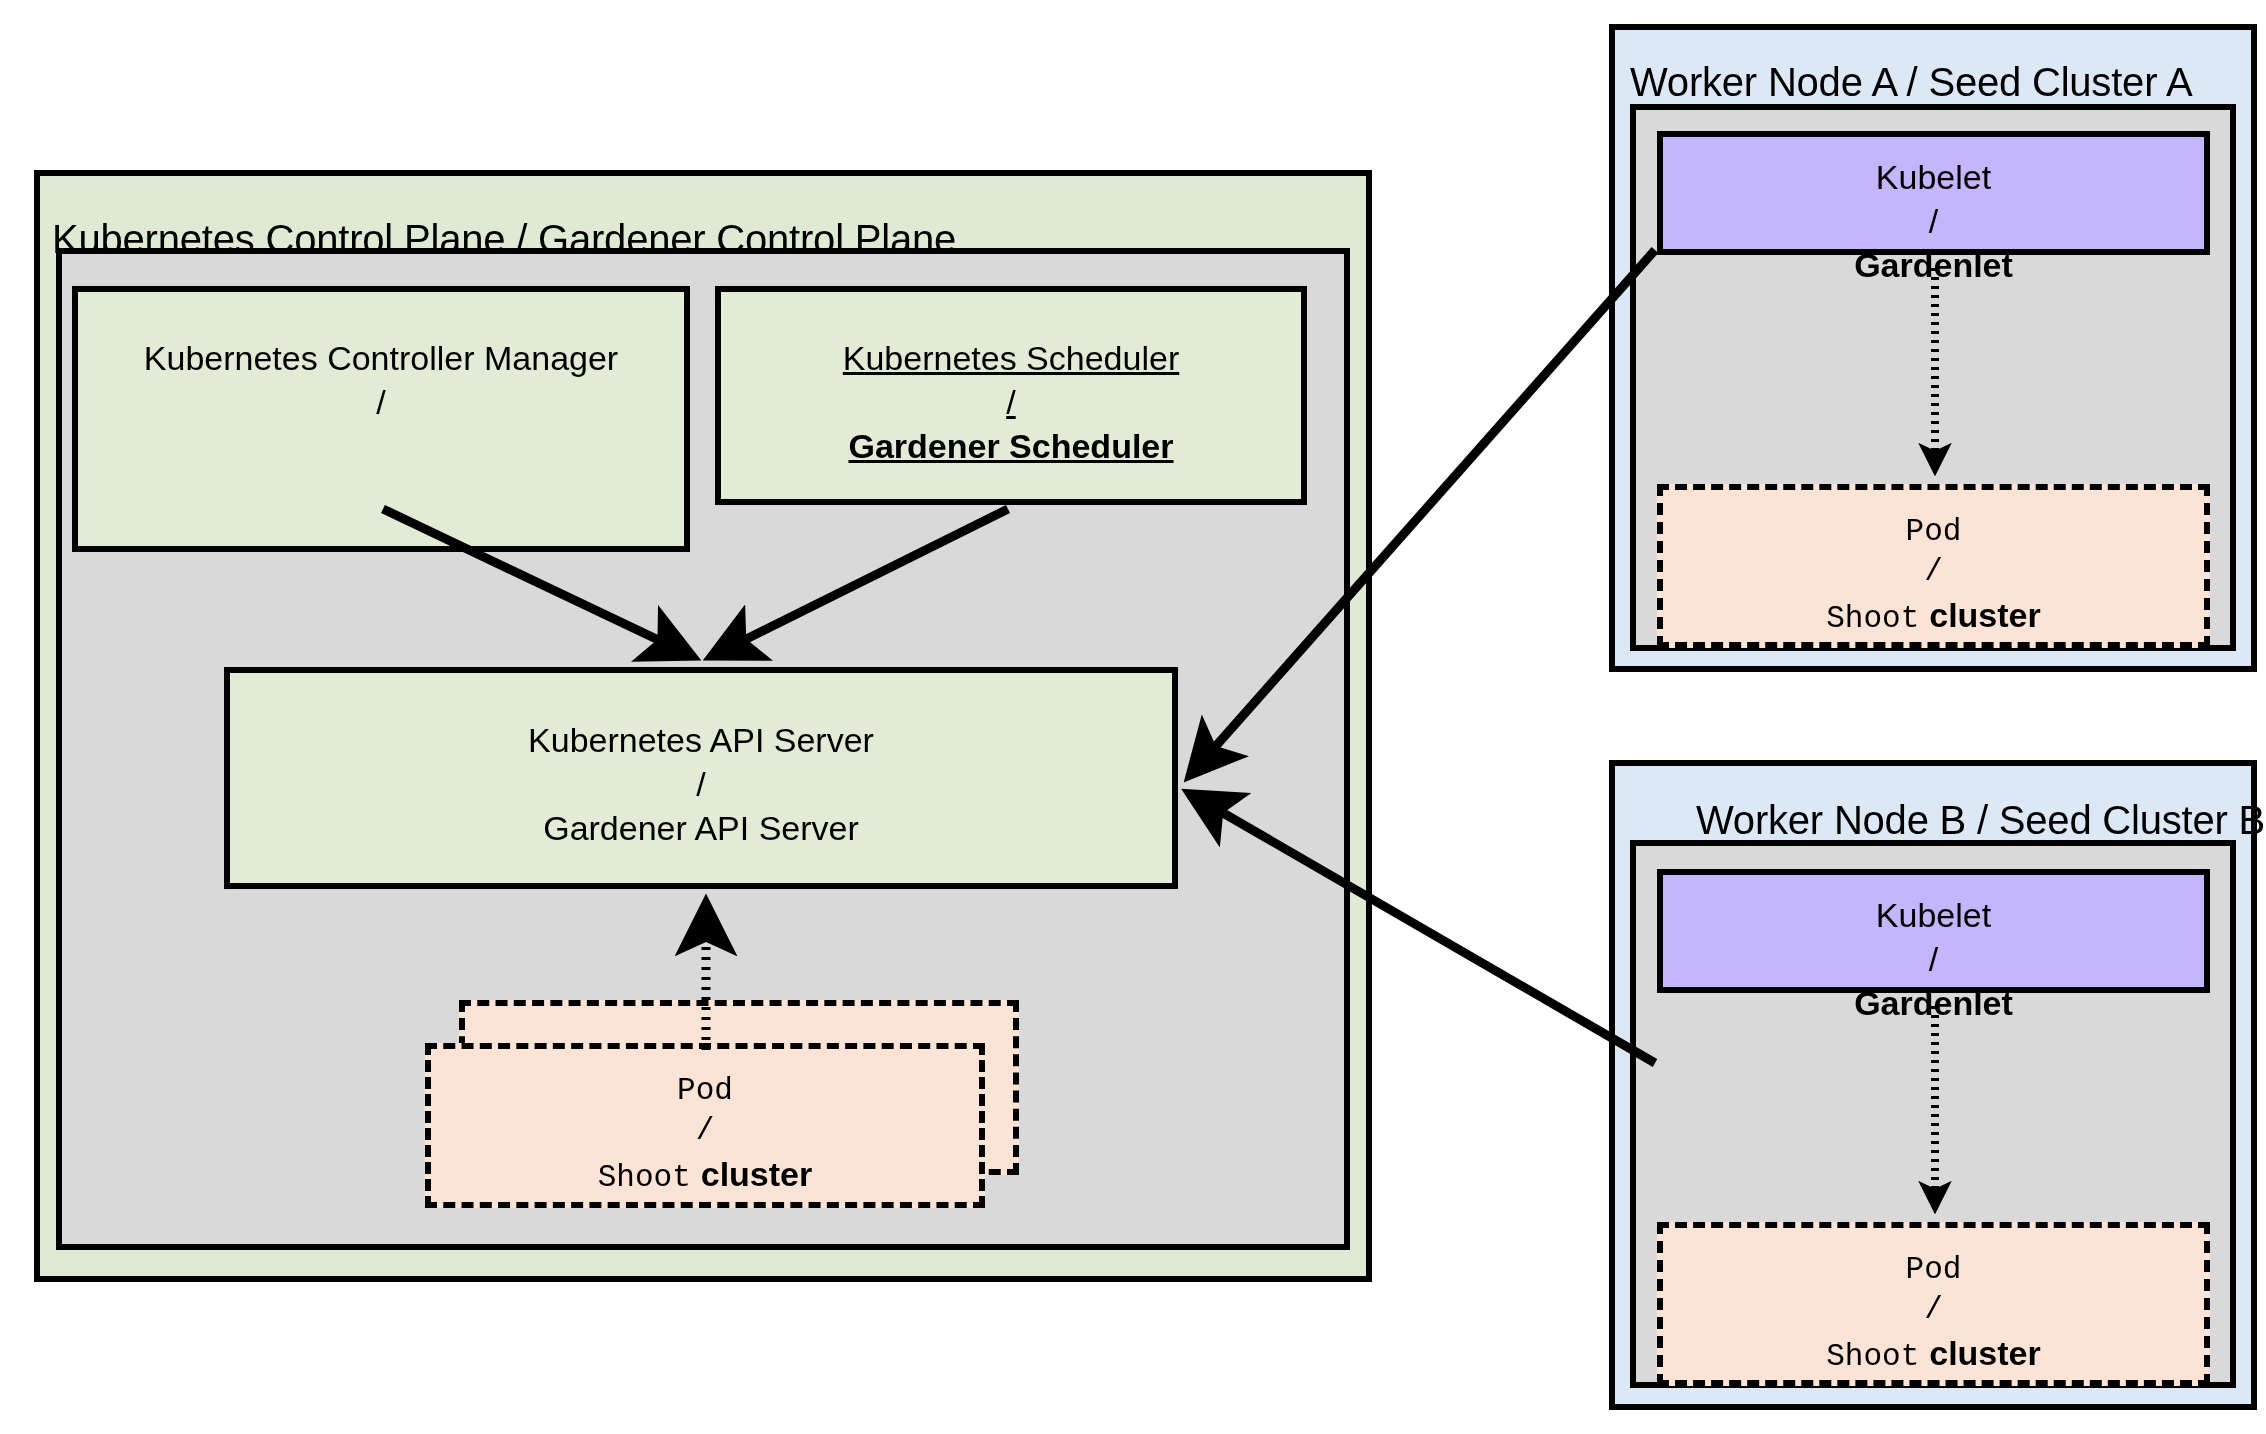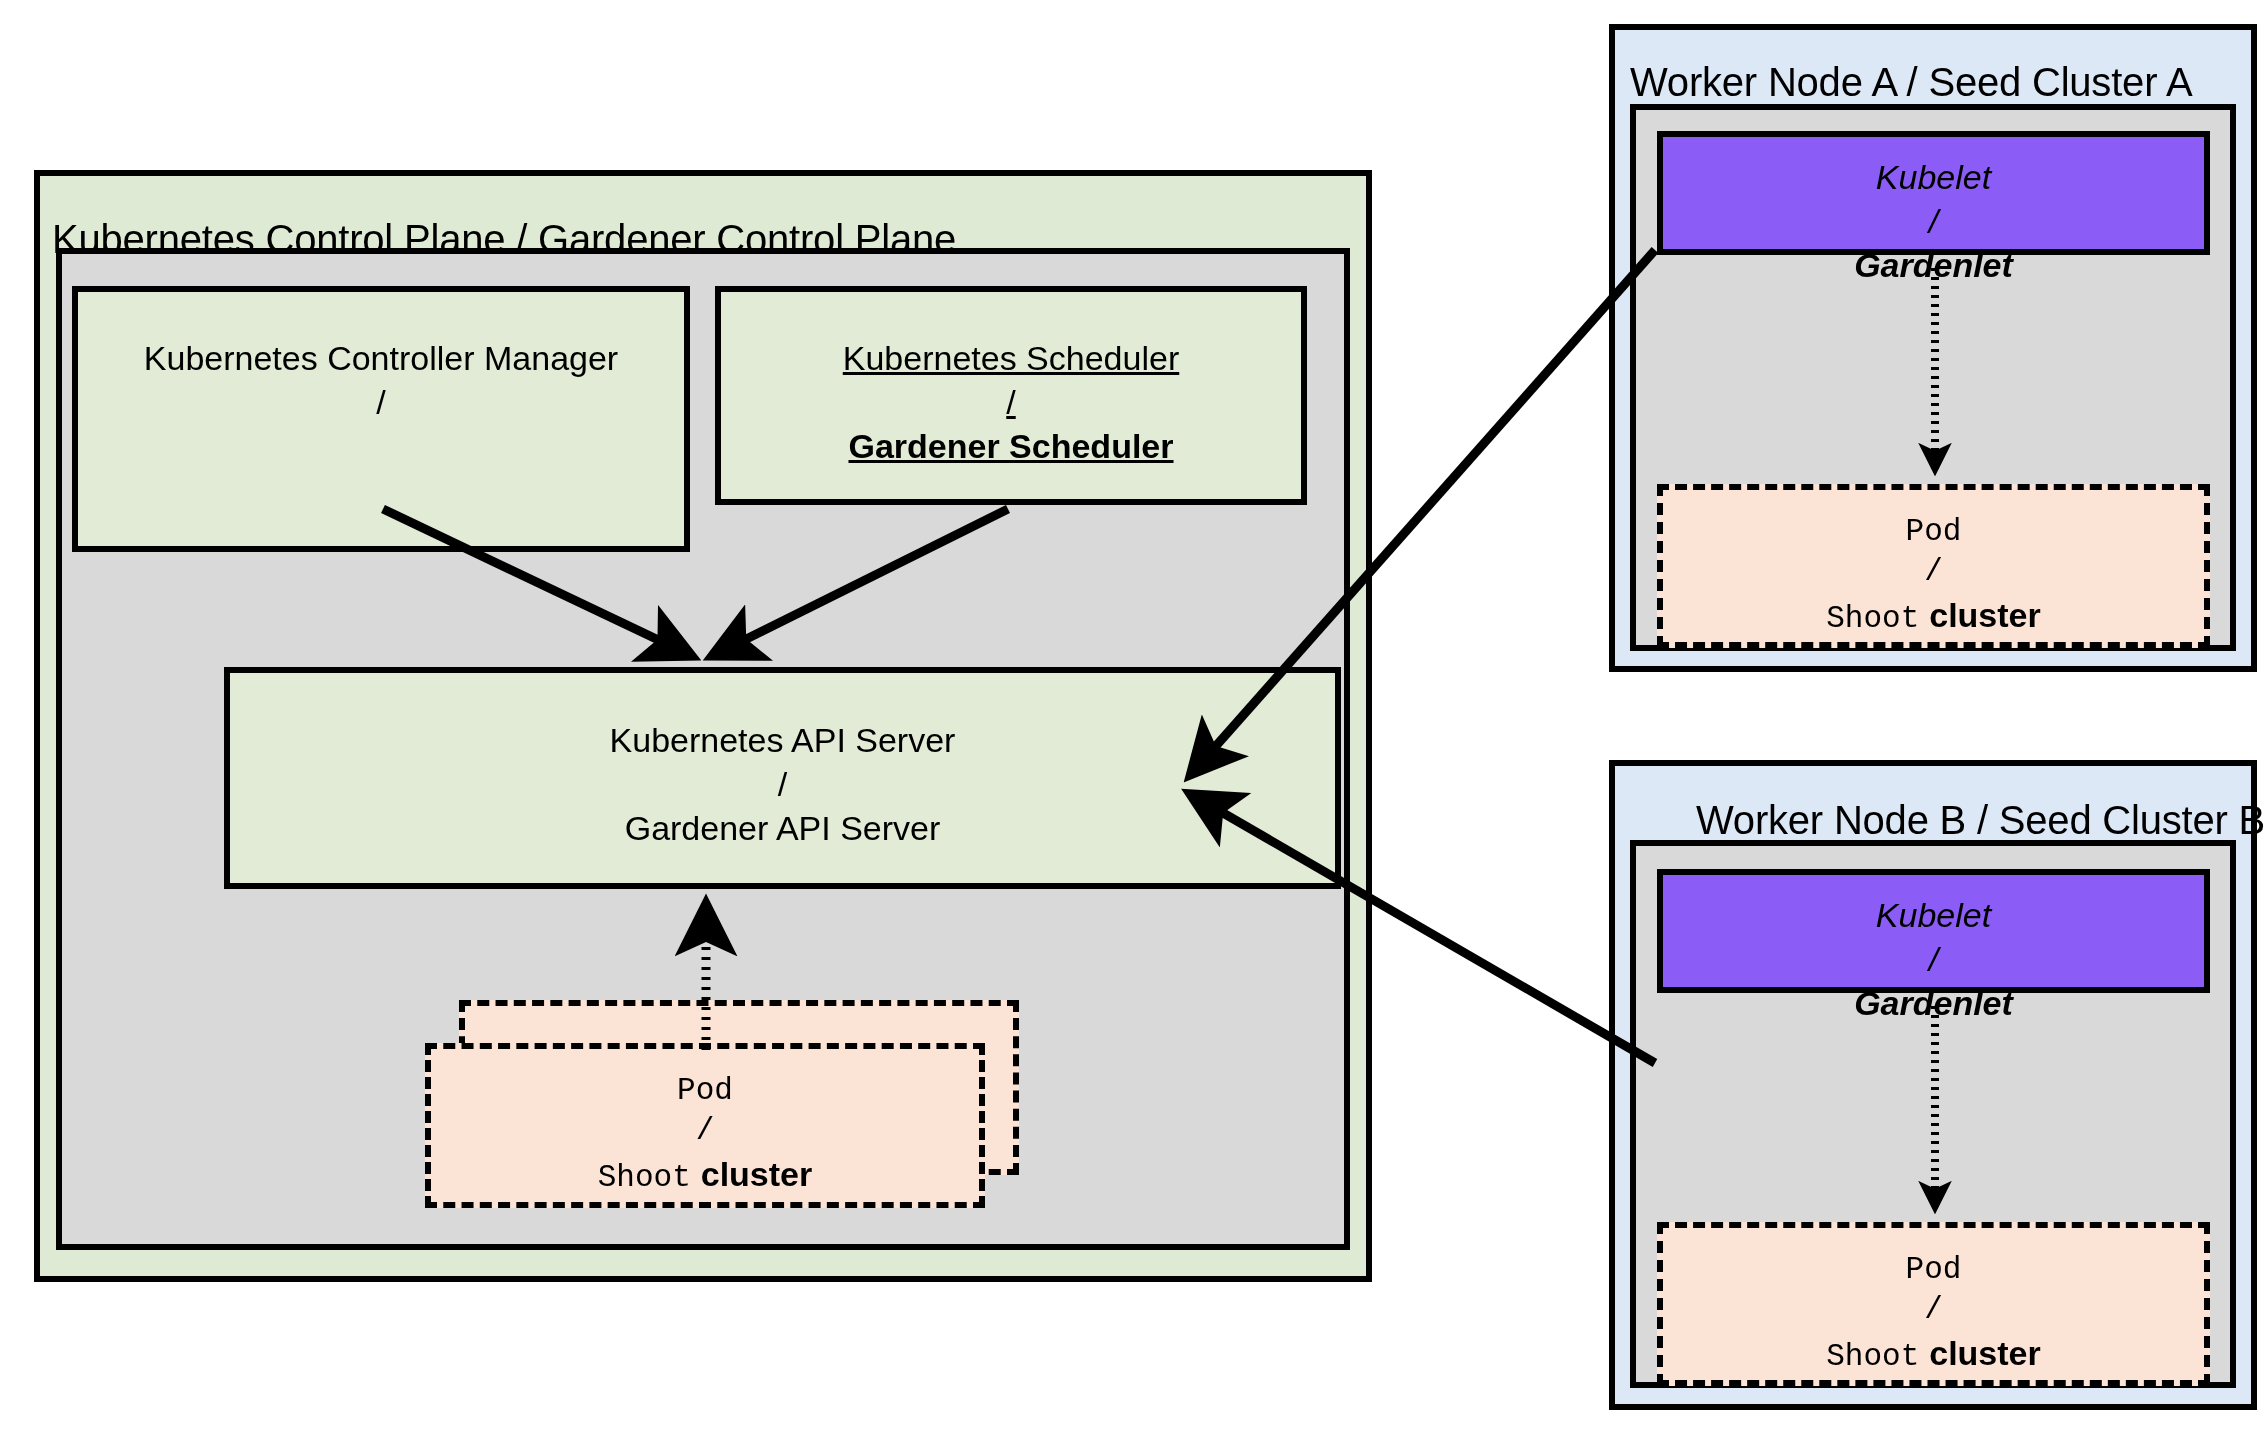--- a/index.html
+++ b/index.html
@@ -32,21 +32,21 @@
     position: absolute;
     box-sizing: border-box;
     border: 6px dashed #000000;
     background: #FBE3D5;
   }
 
   
   .bg-green-frame { background: #DFEAD4; }
   .bg-gray        { background: #D9D9D9; }
   .bg-green-box   { background: #E1EBD5; }
-  .bg-orange      { background: #8b5cf6; font-style: italic; }
+  .bg-orange      { background: #c4b5fd; }
   .bg-blue        { background: #DCE8F6; }
 
   
   .frame-title {
     position: absolute;
     font-size: 40px;
     color: #000000;
     white-space: nowrap;
     line-height: 1;
     letter-spacing: -0.2px;
@@ -104,21 +104,21 @@
   </div>
 
   <div class="frame bg-green-box" style="left:715px; top:286px; width:592px; height:219px;">
     <div class="box-text" style="top:44px;text-decoration:underline;">
       <span class="ln">Kubernetes Scheduler</span>
       <span class="ln">/</span>
       <span class="ln bold">Gardener Scheduler</span>
     </div>
   </div>
 
-  <div class="frame bg-green-box" style="left:224px; top:667px; width:1117px; height:222px;">
+  <div class="frame bg-green-box" style="left:224px; top:667px; width:954px; height:222px;">
     <div class="box-text" style="top:45px;">
       <span class="ln">Kubernetes API Server</span>
       <span class="ln">/</span>
       <span class="ln">Gardener API Server</span>
     </div>
   </div>
 
   <div class="dashed-box" style="left:459px; top:1000px; width:560px; height:175px;">
   </div>
 

